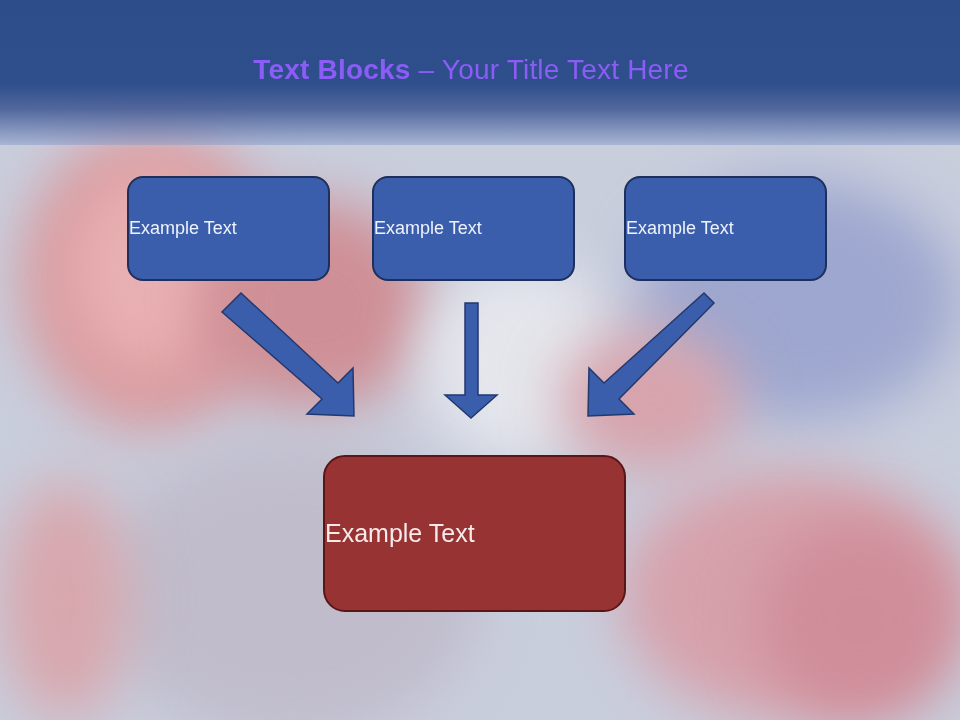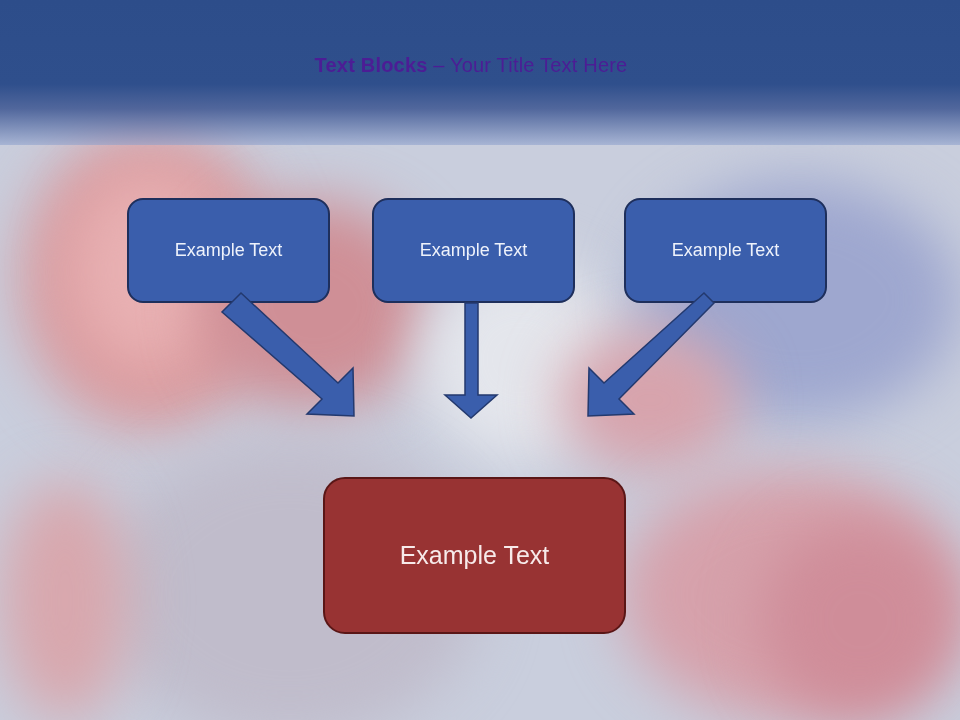--- a/index.html
+++ b/index.html
@@ -1,23 +1,23 @@
 <!DOCTYPE html>
 <html><head>
 <meta charset="utf-8">
 <style>
   html, body { margin:0; padding:0; }
   body { width:960px; height:720px; overflow:hidden; position:relative; font-family:"Liberation Sans", "DejaVu Sans", sans-serif; }
   .bg { position:absolute; inset:0; background:#c9cedd; overflow:hidden; }
   .bg .blob { position:absolute; border-radius:50%; filter:blur(28px); }
   .title-bar { position:absolute; left:0; top:0; width:960px; height:145px;
     background:linear-gradient(to bottom, #2d4d8a 0%, #2f4f8c 58%, rgba(60,85,145,0.85) 75%, rgba(140,160,205,0.55) 100%); }
-  .title { position:absolute; left:0; top:54px; width:942px; text-align:center; color:#4c1d95; font-size:20px; letter-spacing:0.2px; }
+  .title { position:absolute; left:0; top:54px; width:942px; text-align:center; color:#8b5cf6; font-size:28px; letter-spacing:0.2px; }
   .title b { font-weight:bold; }
-  .box { position:absolute; box-sizing:border-box; border-radius:16px; display:flex; align-items:center; justify-content:center; color:#eef2fb;margin-top:22px; }
+  .box { position:absolute; box-sizing:border-box; border-radius:16px; display:flex; align-items:center; justify-content:flex-start; color:#eef2fb; }
   .box.blue { background:#3a5eac; border:2.5px solid #1e2f5c; font-size:18px; }
   .box.red { background:#983333; border:2.5px solid #5a1616; font-size:25px; border-radius:22px; color:#f7eaea; }
   svg.arrows { position:absolute; left:0; top:0; }
 </style>
 </head>
 <body>
 
 <div class="bg">
   <div class="blob" style="left:20px;top:130px;width:260px;height:300px;background:#d99a9e;"></div>
   <div class="blob" style="left:70px;top:170px;width:160px;height:200px;background:#e8b0b2;"></div>

